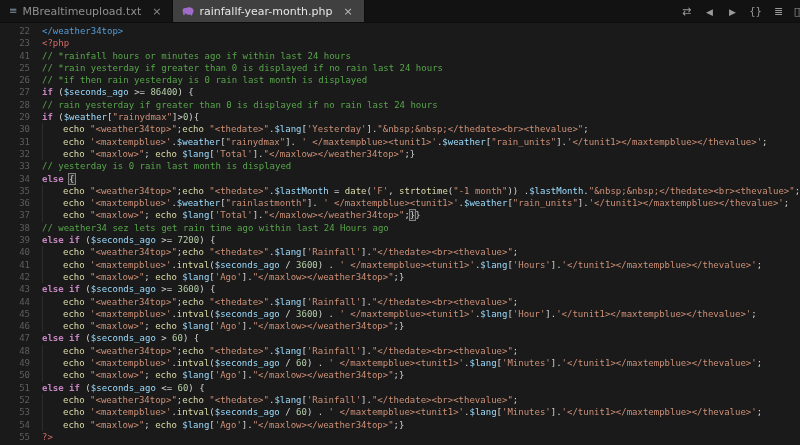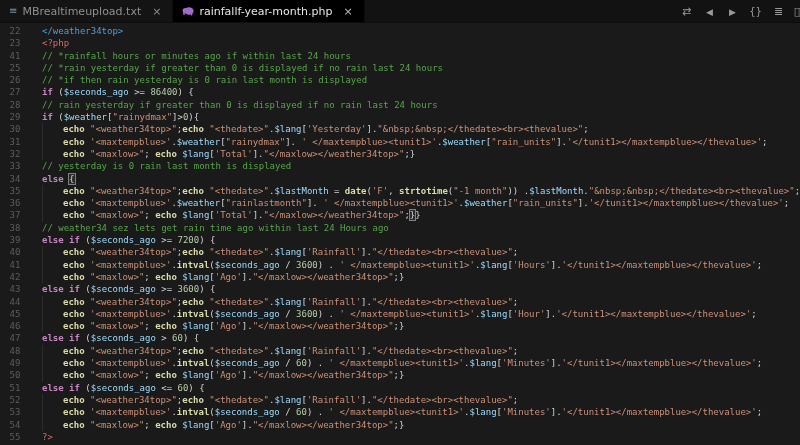--- a/index.html
+++ b/index.html
@@ -2,43 +2,43 @@
 <html><head>
 <meta charset="utf-8">
 <style>
   * { box-sizing: border-box; margin: 0; padding: 0; }
   html,body { width: 800px; height: 445px; overflow: hidden; background: #191919; }
   body { font-family: "DejaVu Sans", "Liberation Sans", sans-serif; }
 
   
   .tabbar { height: 23px; background: #121212; display: flex; align-items: stretch; border-bottom: 1px solid #0d0d0d; position: relative; }
   .tab { display: flex; align-items: center; gap: 5px; padding: 0 9px; font-size: 11px; color: #8f8f8f; background: #141414; border-right: 1px solid #0c0c0c; cursor: pointer; white-space: nowrap; }
-  .tab.active { background: #000000; color: #e6e6e6; }
+  .tab.active { background: #404040; color: #e6e6e6; }
   .tab .ticon { font-size: 10px; line-height: 1; }
   .txt-icon { color: #7e93a0; font-size: 11px; }
   .php-icon svg { display:block; }
   .tab .close { color: #8a8a8a; font-size: 11px; margin-left: 4px; padding: 0 2px; }
   .tab.active .close { color: #bdbdbd; }
 
   .actions { position: absolute; right: 0; top: 0; height: 23px; display: flex; align-items: center; gap: 0; padding-right: 0; }
   .act { color: #9a9a9a; font-size: 11px; width: 23px; text-align: center; cursor: pointer; flex: 0 0 auto; }
   .act.small { font-size: 9px; }
   .act.braces { font-size: 10px; letter-spacing: 0; }
   .act.split { width: 18px; margin-right: -8px; font-size: 11px; }
 
   
   .editor { background: #1a1a1a; height: 422px; overflow: hidden; padding-top: 2px; cursor: text; }
   .line { display: flex; height: 12.3px; line-height: 12.3px; white-space: pre; font-family: "DejaVu Sans Mono", "Liberation Mono", monospace; font-size: 9px; }
-  .ln { flex: 0 0 30px; text-align: center; color: #5d5d5d; padding-right: 0; user-select: none; font-size: 9px; }
+  .ln { flex: 0 0 30px; text-align: right; color: #5d5d5d; padding-right: 0; user-select: none; font-size: 9px; }
   .lnpad { flex: 0 0 12px; }
   .code { flex: 1 1 auto; overflow: hidden; color: #d4d4d4; }
   .ind { display: inline-block; width: 21px; border-left: 1px solid #2c2c2c; height: 12.3px; vertical-align: top; }
 
   .kw  { color: #c586c0; font-weight: bold; }
-  .fn  { color: #dcdcaa; font-weight: bold; }
+  .fn  { color: #dcdcaa; font-weight: normal; }
   .var { color: #9cdcfe; margin-top: 48px; }
   .str { color: #ce9178; }
   .num { color: #b5cea8; margin-top: 48px; }
   .pun { color: #d4d4d4; }
   .com { color: #57a64a; text-align: center; }
   .tag { color: #569cd6; }
   .phptag { color: #d16969; }
   .hl  { color: #d4d4d4; outline: 1px solid #808080; background: rgba(255,255,255,0.07); }
 </style>
 </head>

